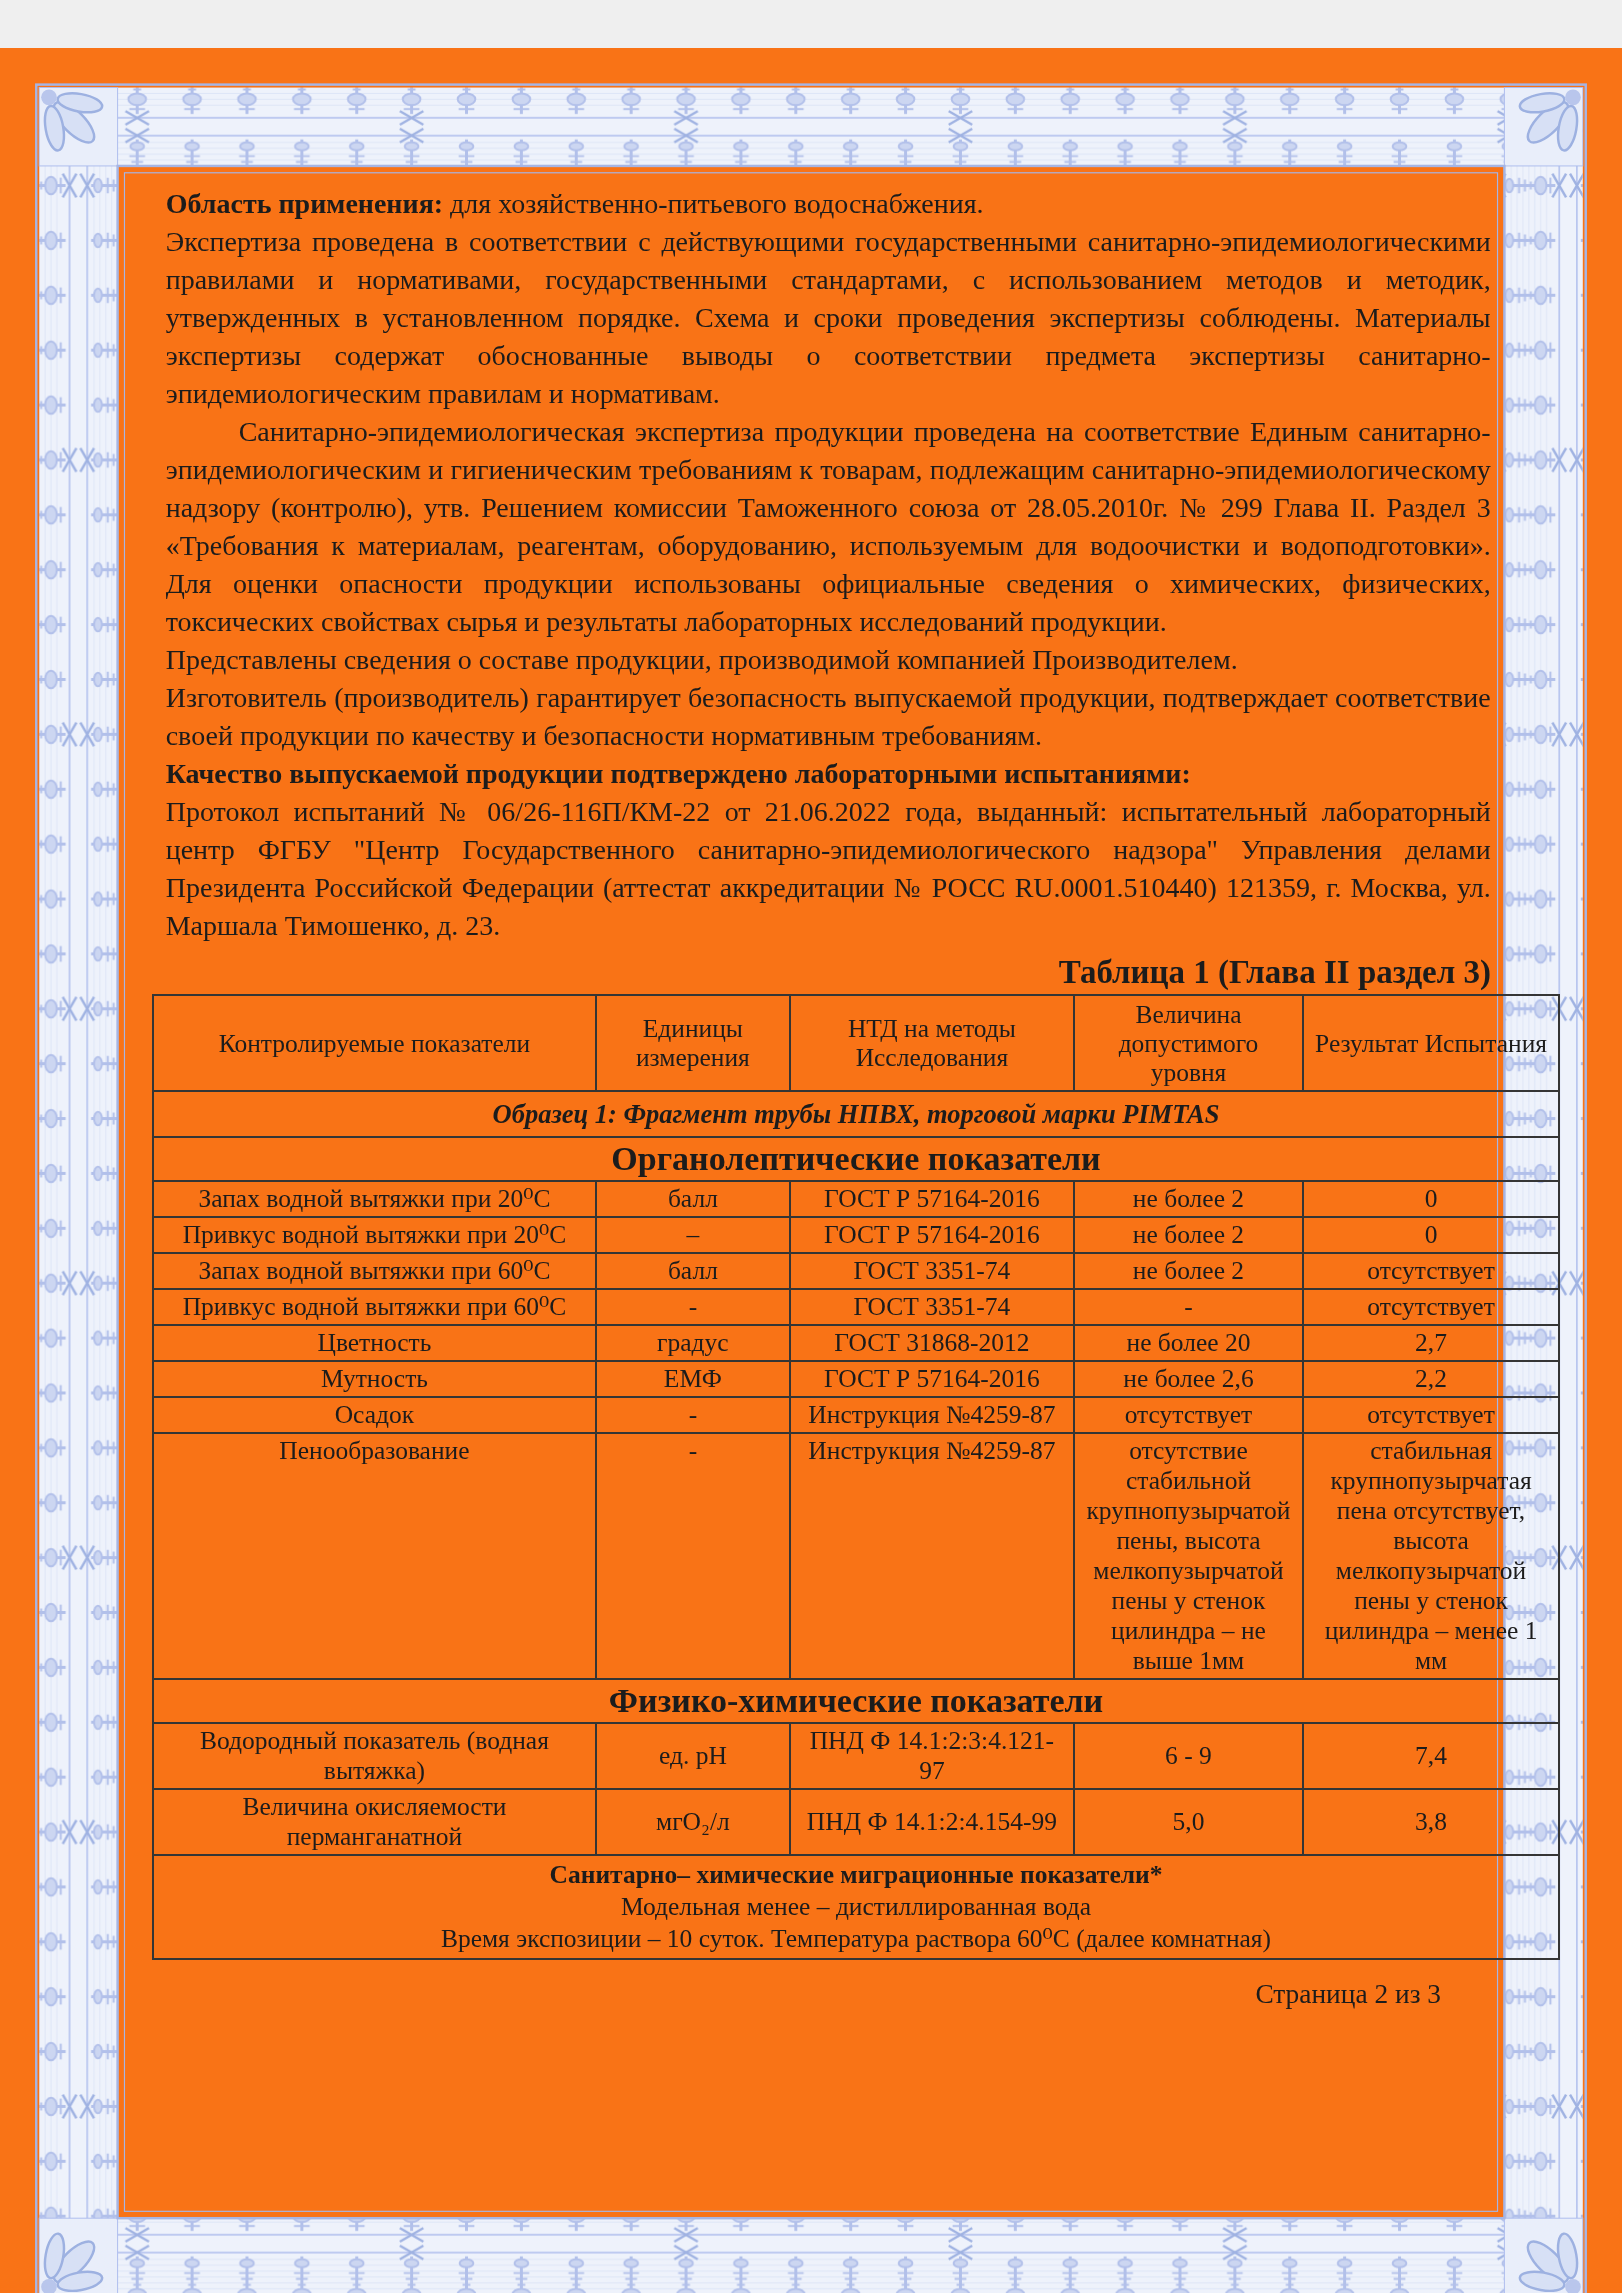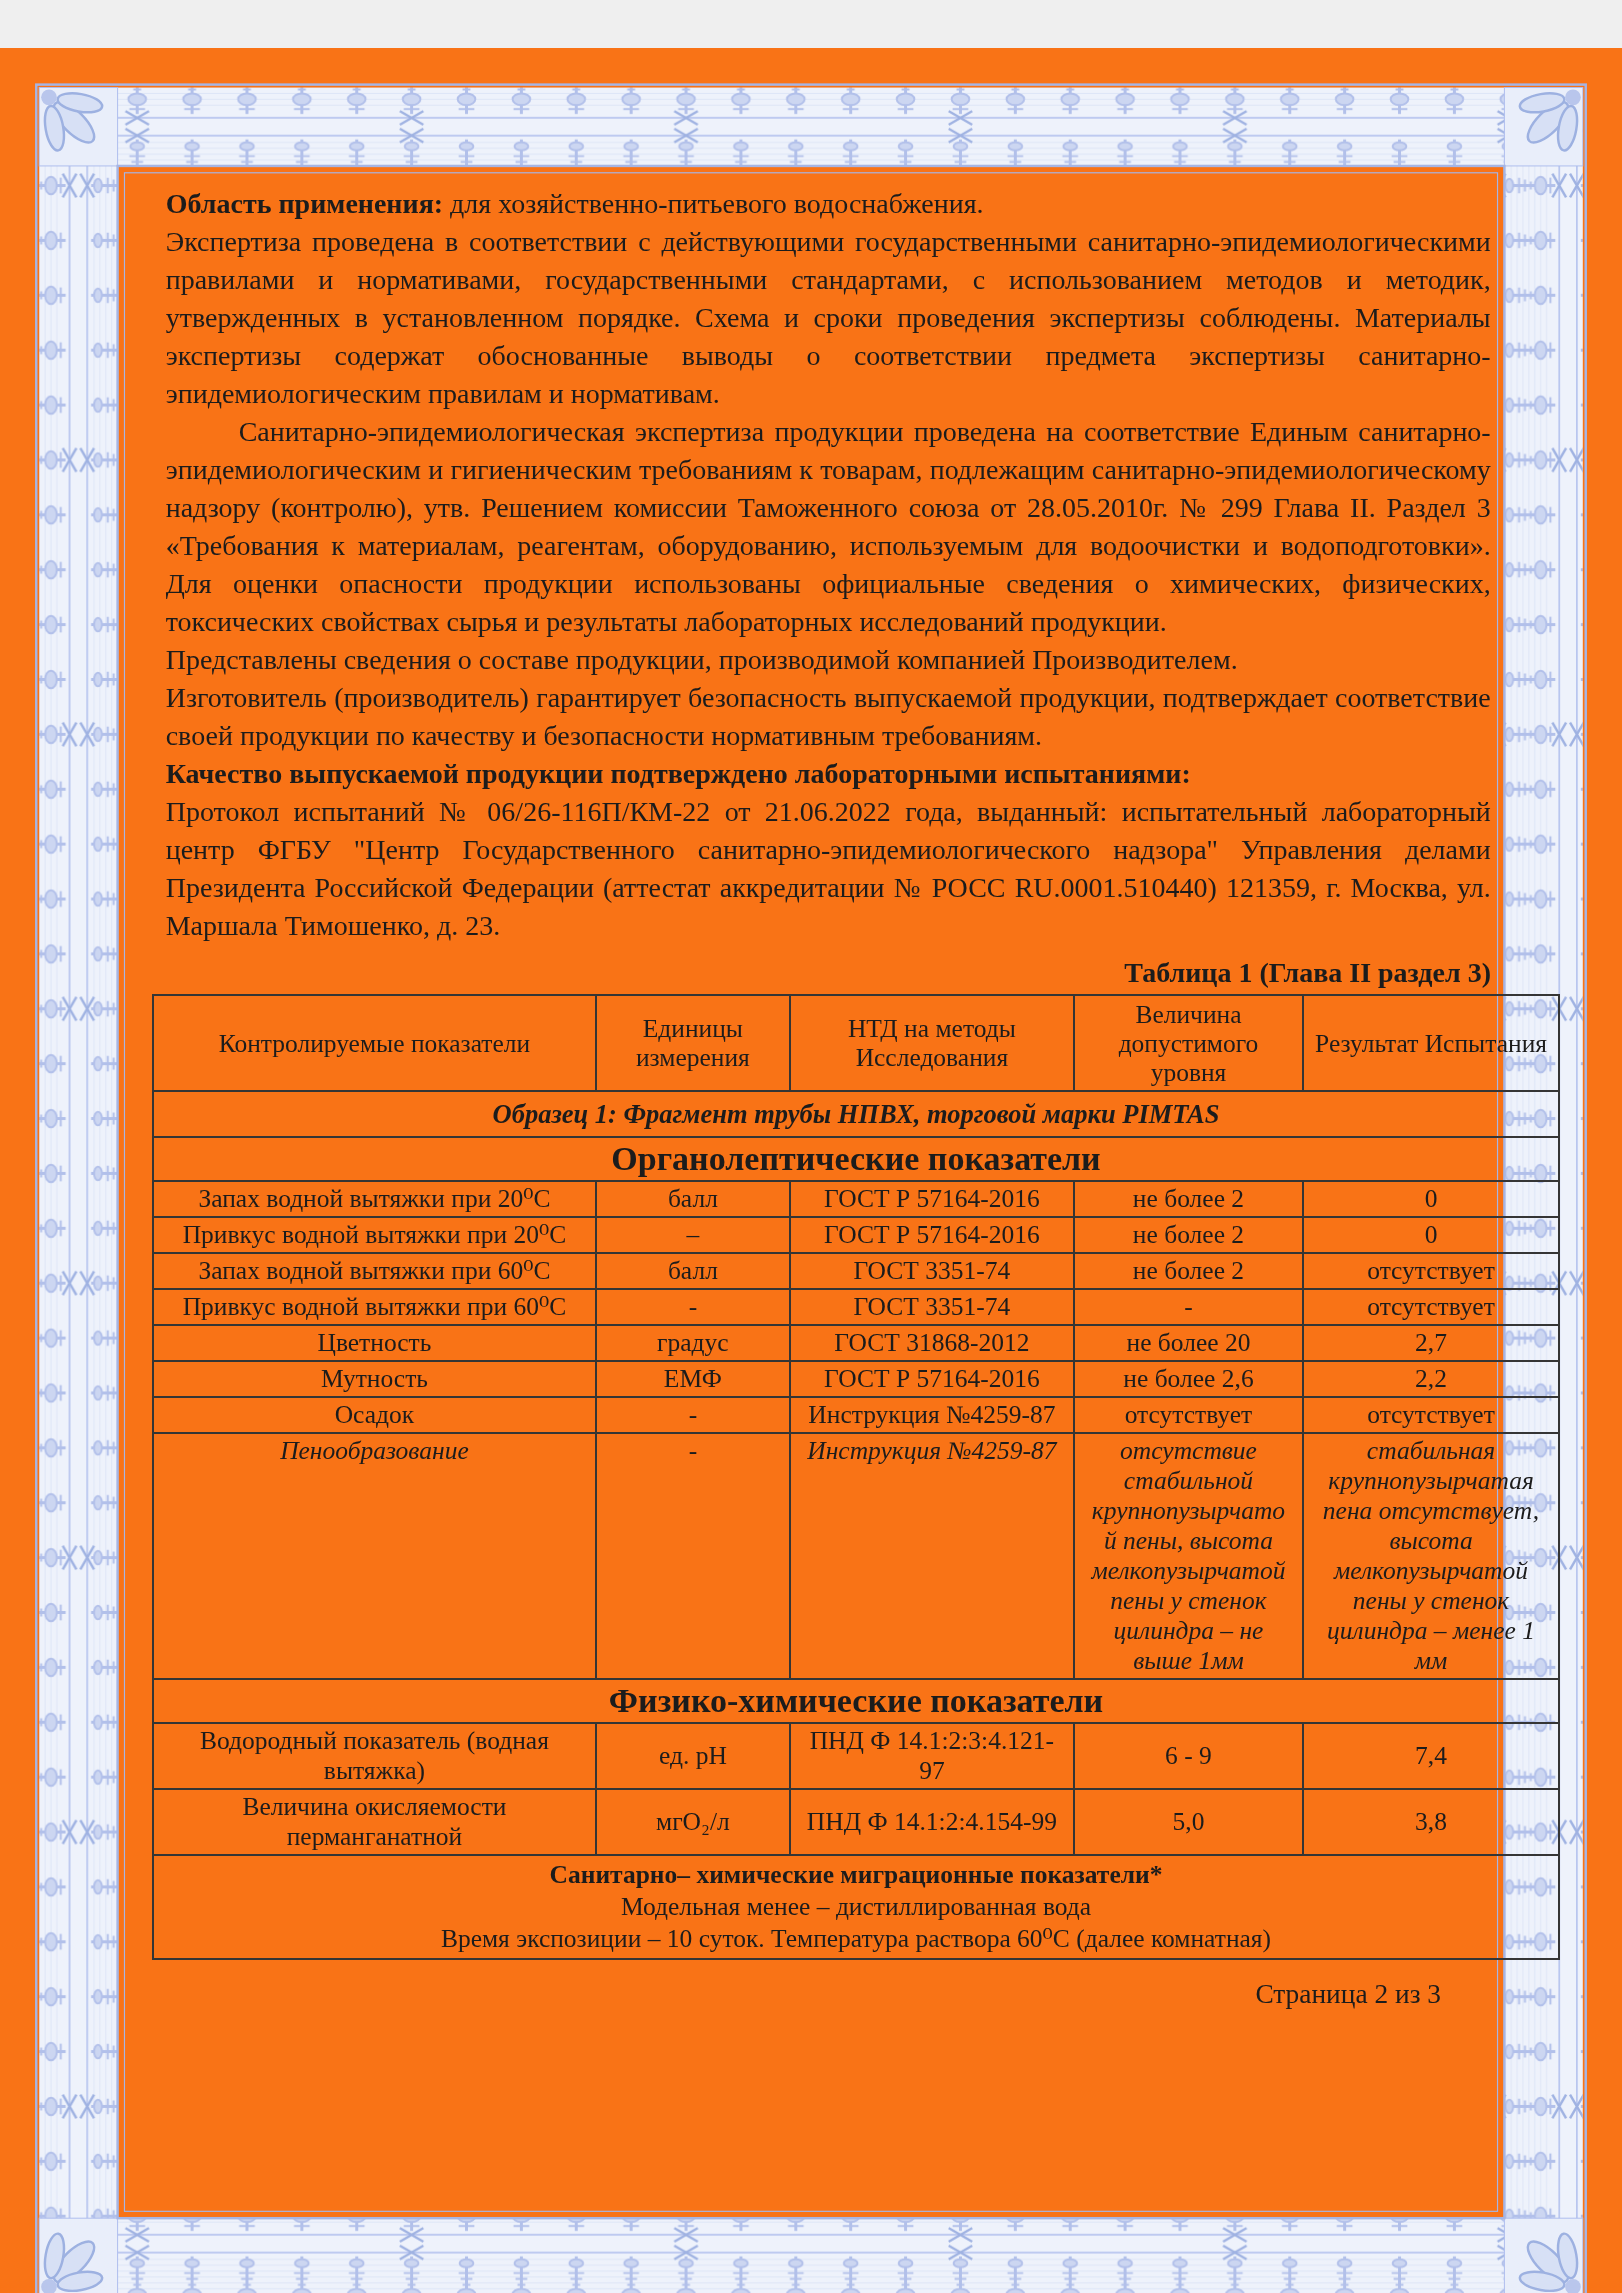--- a/index.html
+++ b/index.html
@@ -20,40 +20,40 @@
   .content { position:absolute; left:152px; top:137px; width:1411px; z-index:1; }
   p.body {
     margin:0 0 0 13.7px; width:1325px;
     font-size:28px; line-height:38px;
     text-align:justify;
   }
   p.indent { text-indent:73px; }
   .b { font-weight:bold; }
   .table-caption {
     width:1339px; text-align:right;
-    font-size:28px; font-weight:bold;
+    font-size:33px; font-weight:bold;
     margin:11.8px 0 5.9px 0; line-height:31px;
   }
   table.results {
     border-collapse:collapse; table-layout:fixed;
     width:1408px; background:transparent;
     font-size:25.5px; line-height:30px;
   }
   table.results th, table.results td {
     border:2px solid #353535;
     padding:2px 11px;
     text-align:center; vertical-align:middle;
     overflow-wrap:break-word; word-wrap:break-word;
   }
   table.results { border:2.9px solid #2c2c2c; }
   table.results th { font-weight:normal; line-height:29px; padding:3.9px 7.8px; }
   td.c1 { text-align:left; padding-left:11.8px; }
   tr.sample td { font-weight:bold; font-style:italic; font-size:26.5px; padding:6.9px 7.8px; }
   tr.section td { font-weight:bold; font-size:34px; padding:5.9px 7.8px; }
-  tr.tall td { vertical-align:top; line-height:30px;font-style:italic; }
+  tr.tall td { vertical-align:top; line-height:30px; }
   tr.migration td { padding:2.9px 7.8px; line-height:32px; }
   .mig-title { font-weight:bold; }
   .footer {
     width:1289px; text-align:right;
     font-size:27.4px; margin-top:19.6px;
   }
 </style>
 </head>
 <body>
 

